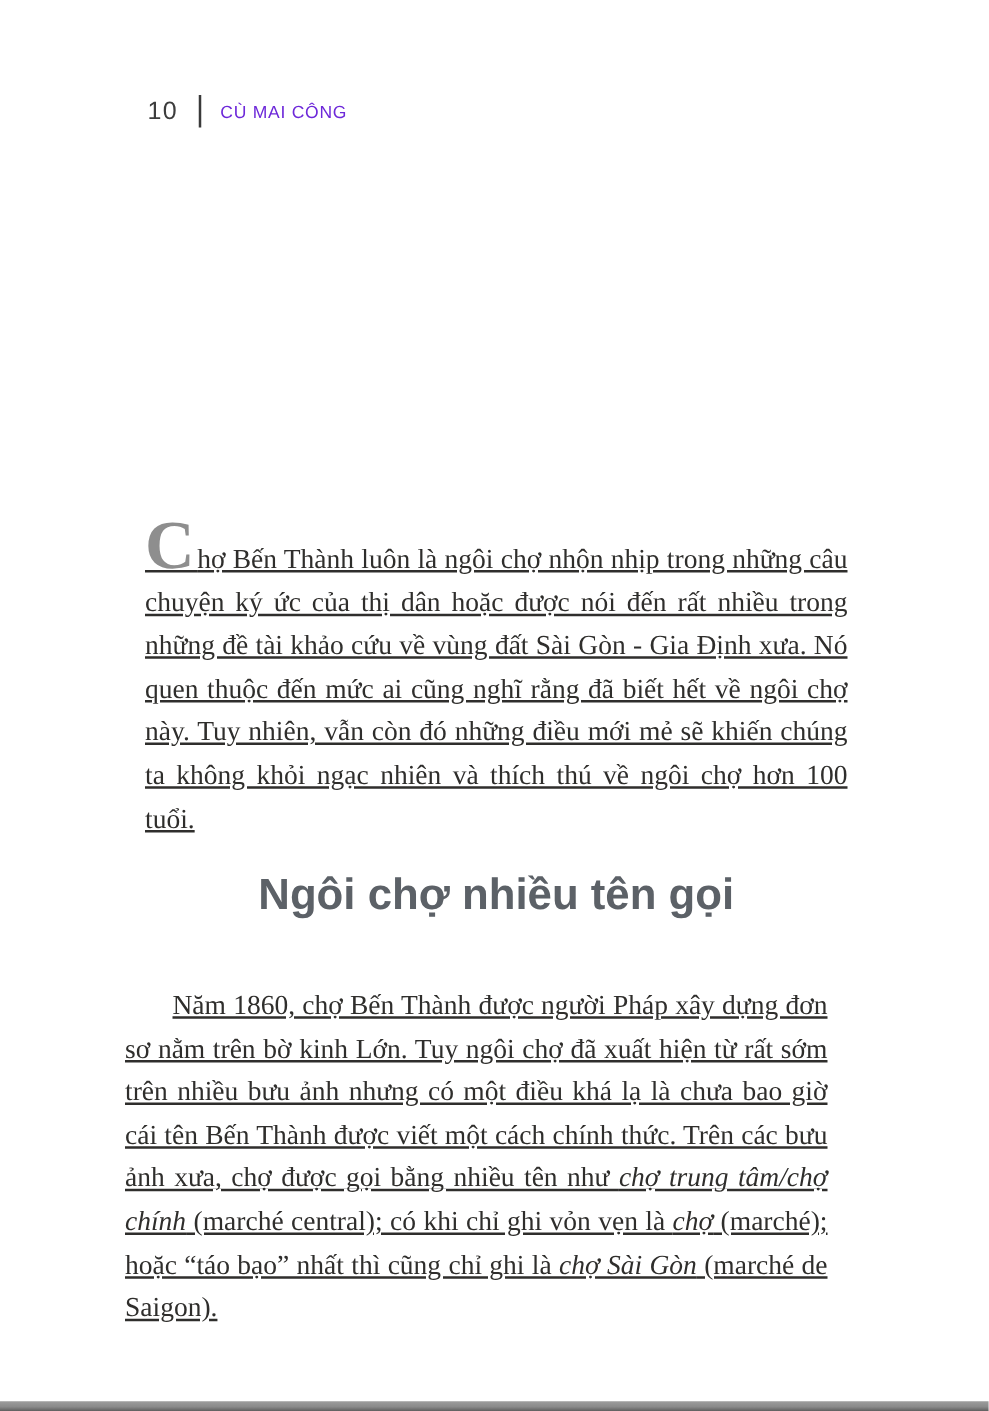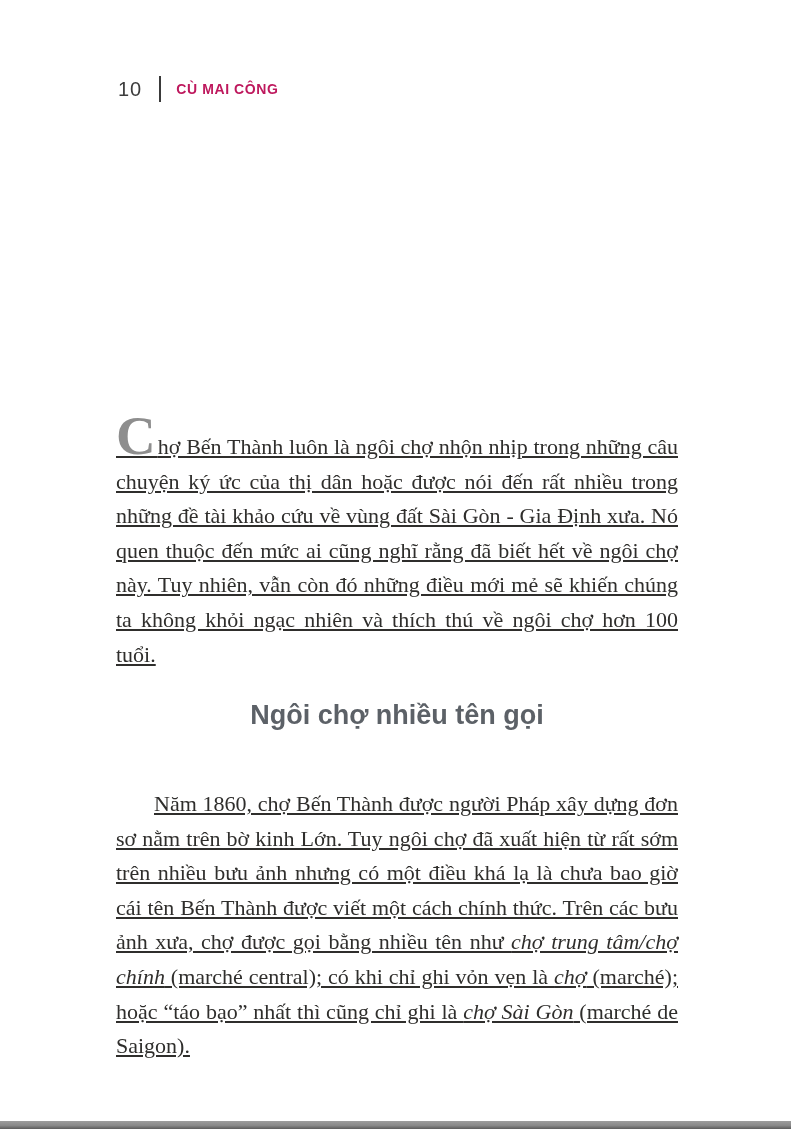--- a/index.html
+++ b/index.html
@@ -25,21 +25,21 @@
   .page-number {
     font-family: "Liberation Sans", sans-serif;
     font-size: 20px; color: #3d3d3d; letter-spacing: 1px;
   }
   .head-divider {
     width: 2px; height: 26px; background: #3a3a3a;
     margin: 0 15px 0 17px;
   }
   .running-title {
     font-family: "Liberation Sans", sans-serif;
-    font-size: 14px; font-weight: bold; color: #be185d;
+    font-size: 14px; font-weight: normal; color: #6d28d9;
     letter-spacing: 0.6px;
   }
 
   
   .body-text {
     font-size: 22px;
     line-height: 34.6px;
     color: #2f2e2c;
     text-align: justify;
     text-decoration: underline;
@@ -60,30 +60,30 @@
     letter-spacing: 2px;
   }
 
   
   .section-heading {
     position: absolute;
     top: 697px; left: 116px; width: 562px;
     text-align: center;
     font-family: "Liberation Sans", sans-serif;
     font-weight: bold;
-    font-size: 27px;
+    font-size: 35px;
     line-height: 37px;
     color: #5c6167;
   }
   .heading-line { display: block; }
 
   
   .para2 {
     position: absolute;
-    top: 787px; left: 116px; width: 562px;
+    top: 787px; left: 100px; width: 562px;
     text-indent: 38px;
   }
 
   
   .bottom-bar {
     position: absolute;
     left: 0; bottom: 0; width: 791px; height: 8px;
     background: linear-gradient(to bottom, #9d9d9d 0%, #8a8a8a 55%, #5c5c5c 100%);
   }
 </style>

